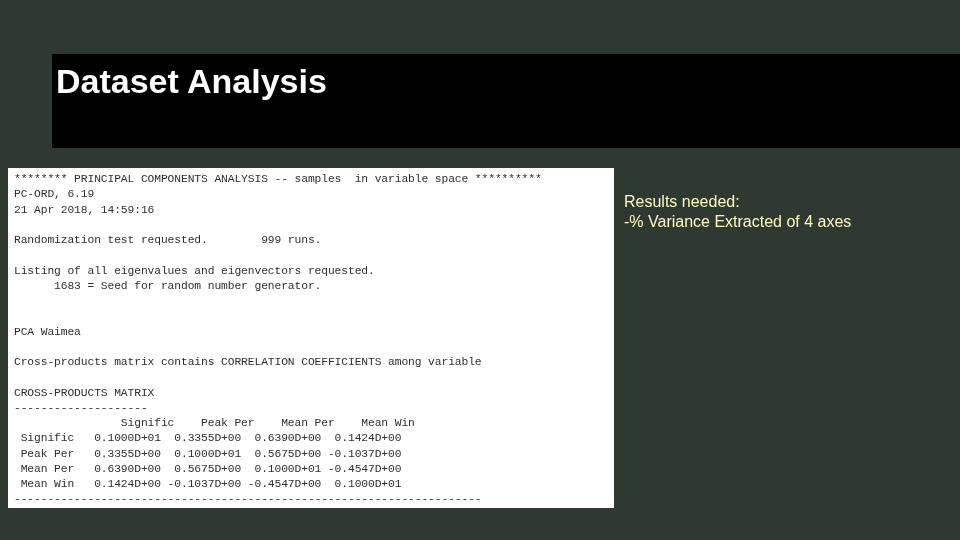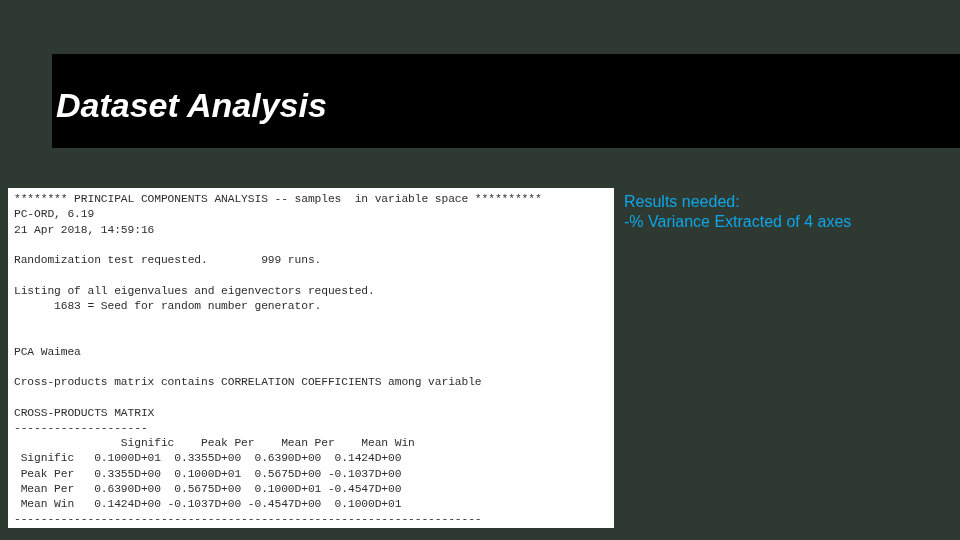--- a/index.html
+++ b/index.html
@@ -26,22 +26,21 @@
     background: #000;
   }
   .title-band {
     position: absolute;
     top: 62px;
     right: 0;
     width: 908px;
     height: 86px;
     background: #000;
     display: flex;
-    align-items: center;
-    font-style: italic;
+    align-items: flex-start;
   }
   .title-text {
     color: #fff;
     font-size: 34px;
     font-weight: 600;
     padding-left: 4px;
   }
   .content-panel {
     position: absolute;
     top: 168px;
@@ -51,28 +50,27 @@
     background: #fff;
     font-family: "Courier New", monospace;
     font-size: 11.3px;
     line-height: 1.35;
     color: #2e2e2e;
     padding: 4px 6px;
     box-sizing: border-box;
     white-space: pre;
     overflow: hidden;
     letter-spacing: -0.1px;
-    margin-top: 20px;
   }
   .bullets {
     position: absolute;
     top: 192px;
     left: 624px;
     width: 330px;
-    color: #0ea5e9;
+    color: #fef9c3;
     font-size: 16px;
     line-height: 1.28;
   }
   .bullets div {
     white-space: nowrap;
   }
 </style>
 </head>
 <body>
 

